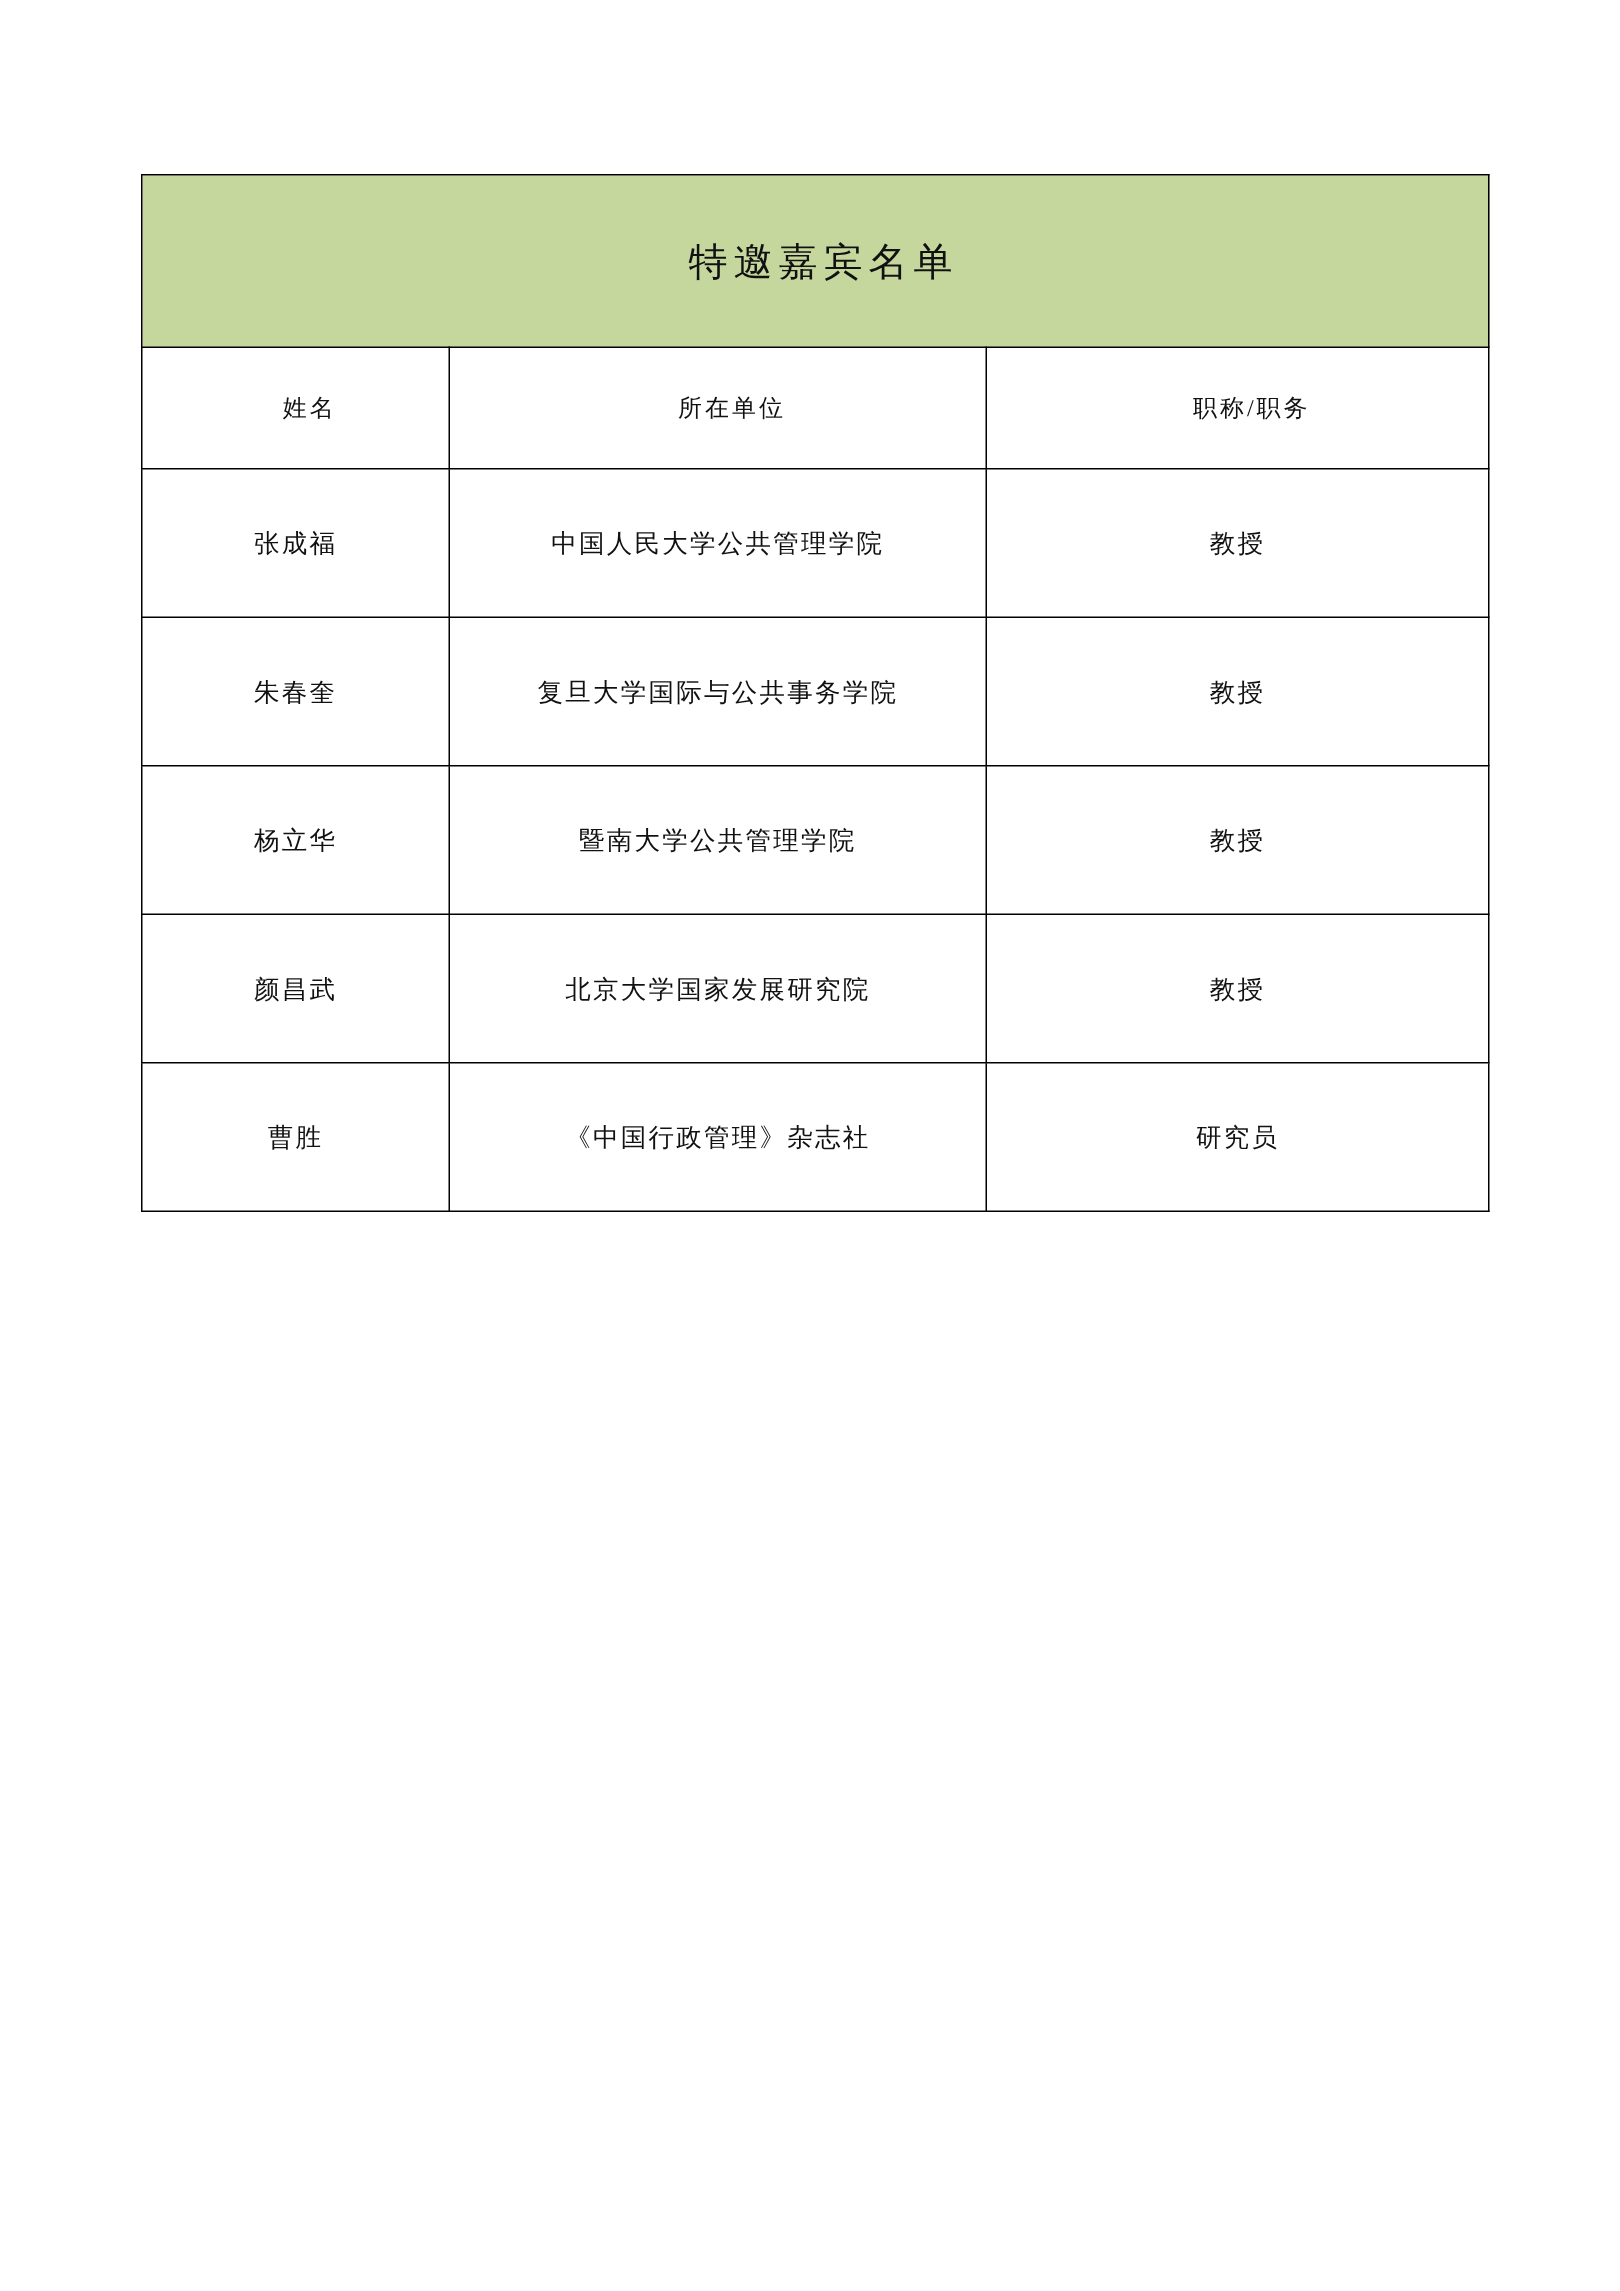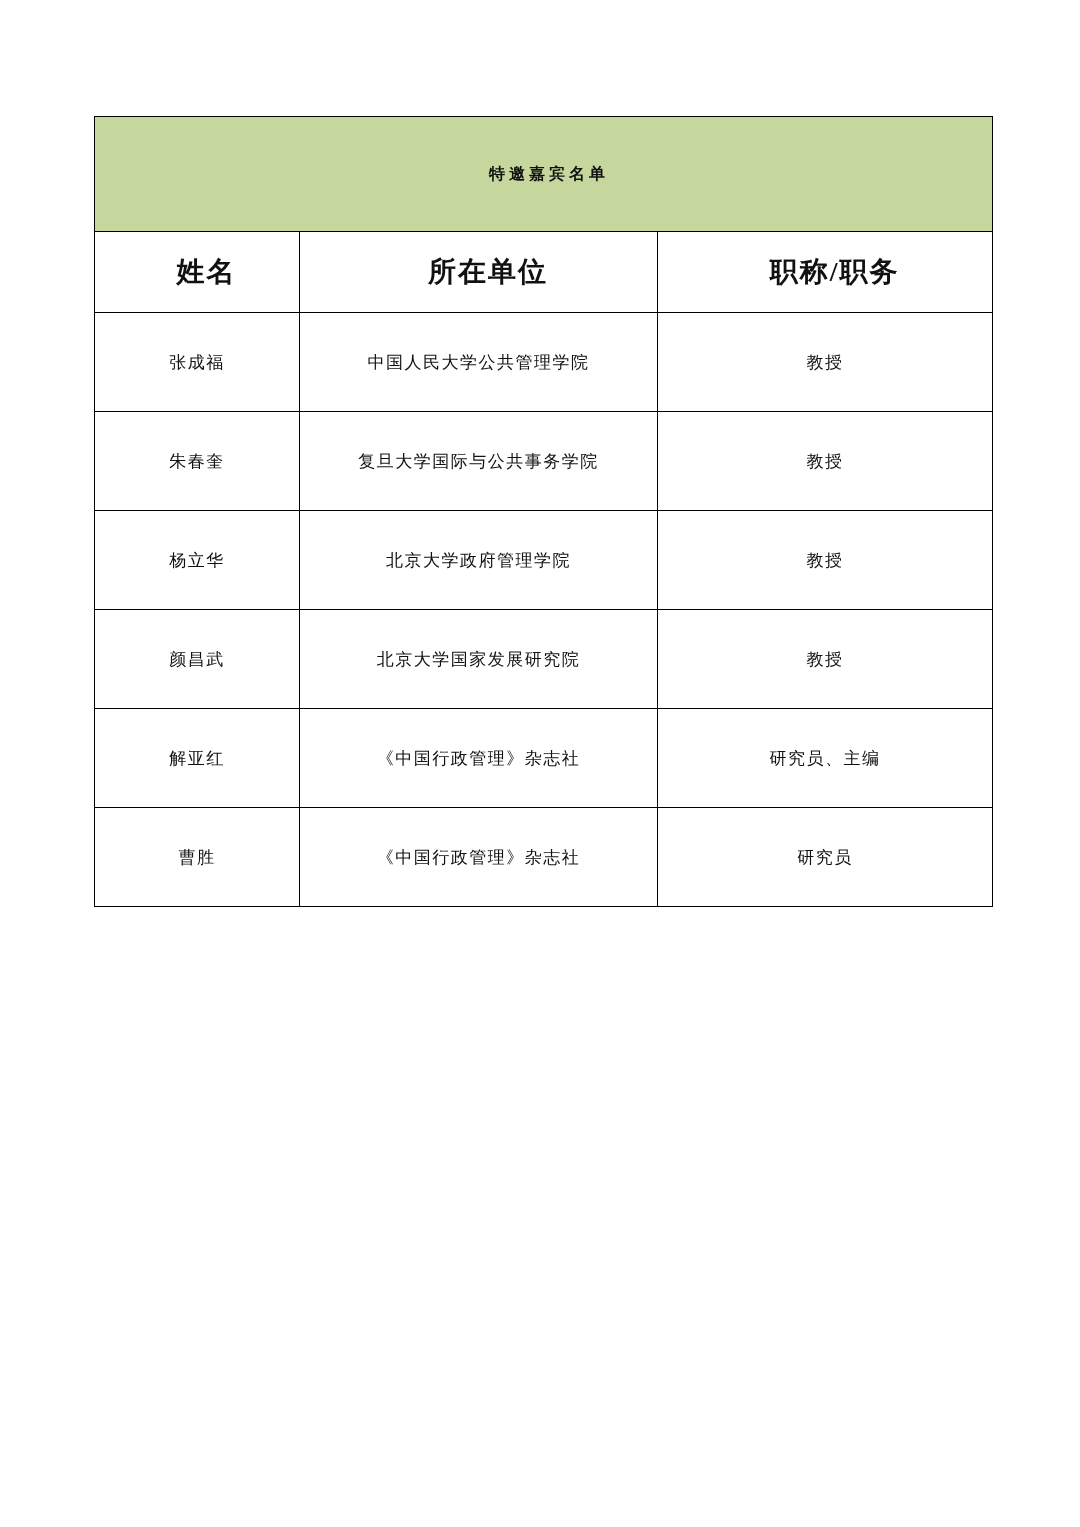--- a/index.html
+++ b/index.html
@@ -30,29 +30,29 @@
     border: 1.6px solid #000000;
     text-align: center;
     vertical-align: middle;
     font-size: 17px;
     letter-spacing: 1.5px;
     color: #111111;
   }
   tr.title-row td {
     background: #c5d79d;
     height: 112px;
-    font-size: 16px;
-    font-weight: bold;
+    font-size: 26px;
+    font-weight: normal;
     letter-spacing: 4px;
     padding-left: 12px;
   }
   tr.header-row td {
     height: 78px;
-    font-size: 28px;
-    font-weight: bold;
+    font-size: 16px;
+    font-weight: normal;
     letter-spacing: 2px;
     padding-left: 20px;
   }
   tr.data-row td {
     height: 96px;
   }
   .col-name { width: 205px; }
   .col-org  { width: 358px; }
   .col-title{ width: 335px; }
 </style>
@@ -81,32 +81,27 @@
         <td>中国人民大学公共管理学院</td>
         <td>教授</td>
       </tr>
       <tr class="data-row">
         <td>朱春奎</td>
         <td>复旦大学国际与公共事务学院</td>
         <td>教授</td>
       </tr>
       <tr class="data-row">
         <td>杨立华</td>
-        <td>北京大学政府管理学院</td>
+        <td>暨南大学公共管理学院</td>
         <td>教授</td>
       </tr>
       <tr class="data-row">
         <td>颜昌武</td>
         <td>北京大学国家发展研究院</td>
         <td>教授</td>
-      </tr>
-      <tr class="data-row">
-        <td>解亚红</td>
-        <td>《中国行政管理》杂志社</td>
-        <td>研究员、主编</td>
       </tr>
       <tr class="data-row">
         <td>曹胜</td>
         <td>《中国行政管理》杂志社</td>
         <td>研究员</td>
       </tr>
     </tbody>
   </table>
 </div>
 

